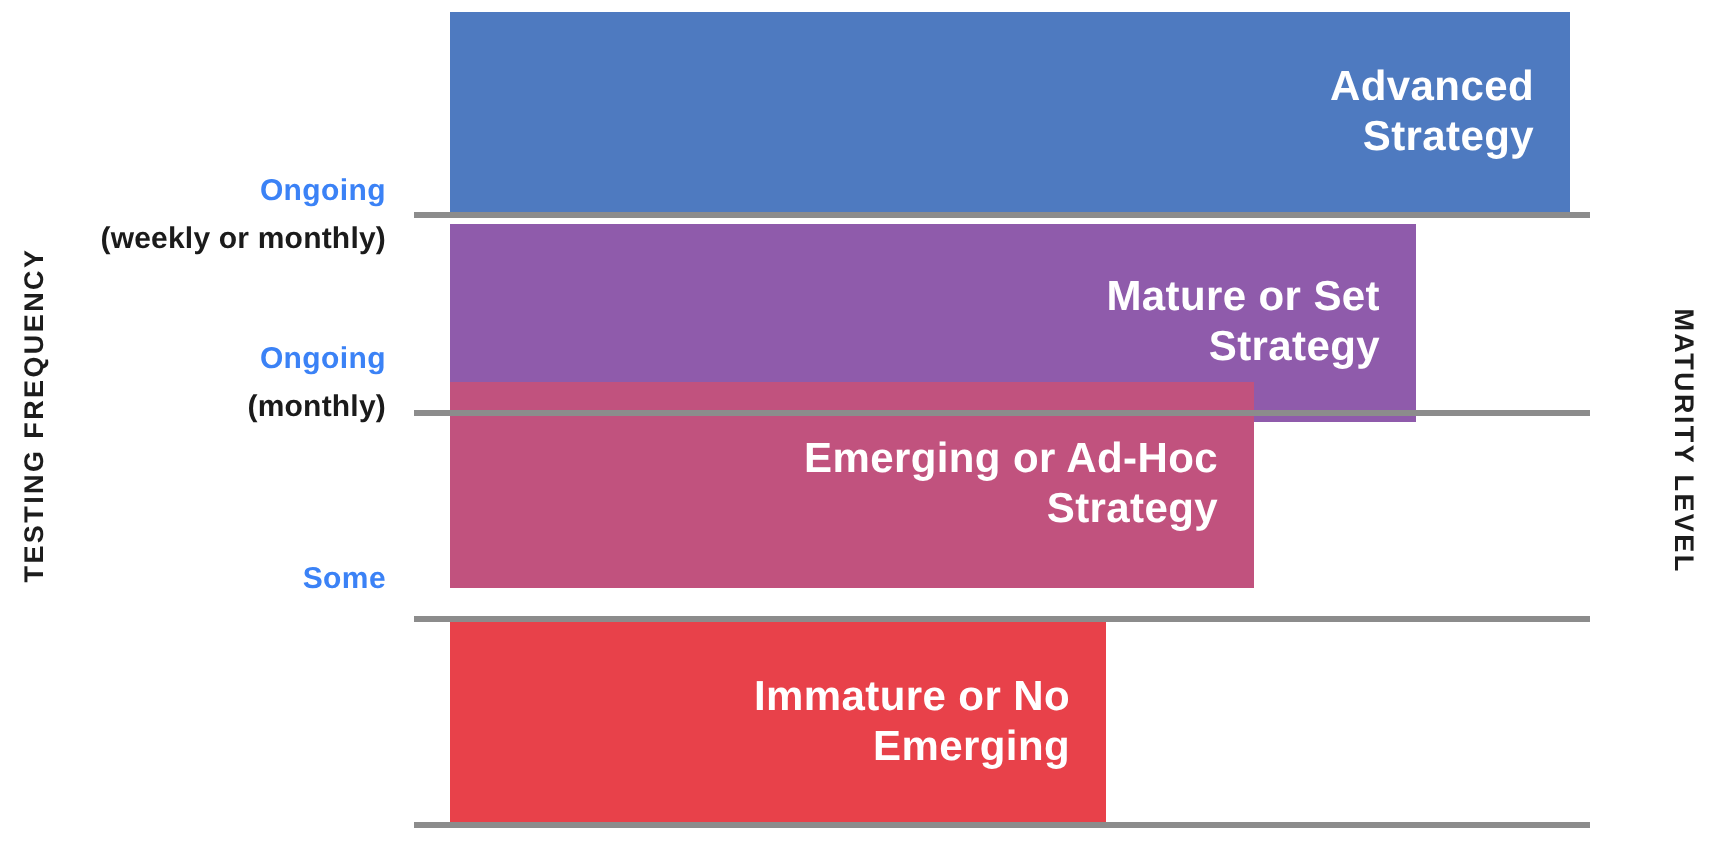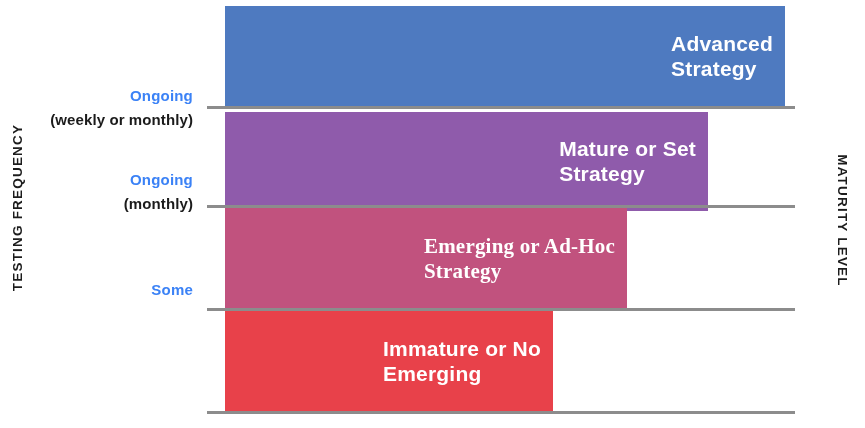--- a/index.html
+++ b/index.html
@@ -69,21 +69,22 @@
     left: 0;
     display: flex;
     align-items: center;
     justify-content: flex-end;
   }
   .bar-label {
     color: #ffffff;
     font-weight: bold;
     font-size: 21px;
     line-height: 1.18;
-    padding-right: 12px;
+    text-align: right;
+    padding-right: 18px;
     letter-spacing: 0.2px;
     white-space: pre-line;
   }
 
   
   .tick {
     position: absolute;
     right: 0;
     width: 200px;
     text-align: right;
@@ -134,21 +135,21 @@
     <div class="bar" id="bar-0" style="top:6px; height:102px; width:560px; background:#4e7ac0;">
       <span class="bar-label">Advanced
 Strategy</span>
     </div>
 
     <div class="bar" id="bar-1" style="top:112px; height:99px; width:483px; background:#8f5bab;">
       <span class="bar-label">Mature or Set
 Strategy</span>
     </div>
 
-    <div class="bar" id="bar-2" style="top:207px; height:103px; width:402px; background:#c1527e;font-family:Liberation Serif, serif;">
+    <div class="bar" id="bar-2" style="top:191px; height:103px; width:402px; background:#c1527e;">
       <span class="bar-label">Emerging or Ad-Hoc
 Strategy</span>
     </div>
 
     <div class="bar" id="bar-3" style="top:310px; height:103px; width:328px; background:#e8414a;">
       <span class="bar-label">Immature or No
 Emerging</span>
     </div>
 
     <div class="gridline" style="top:106px;"></div>

